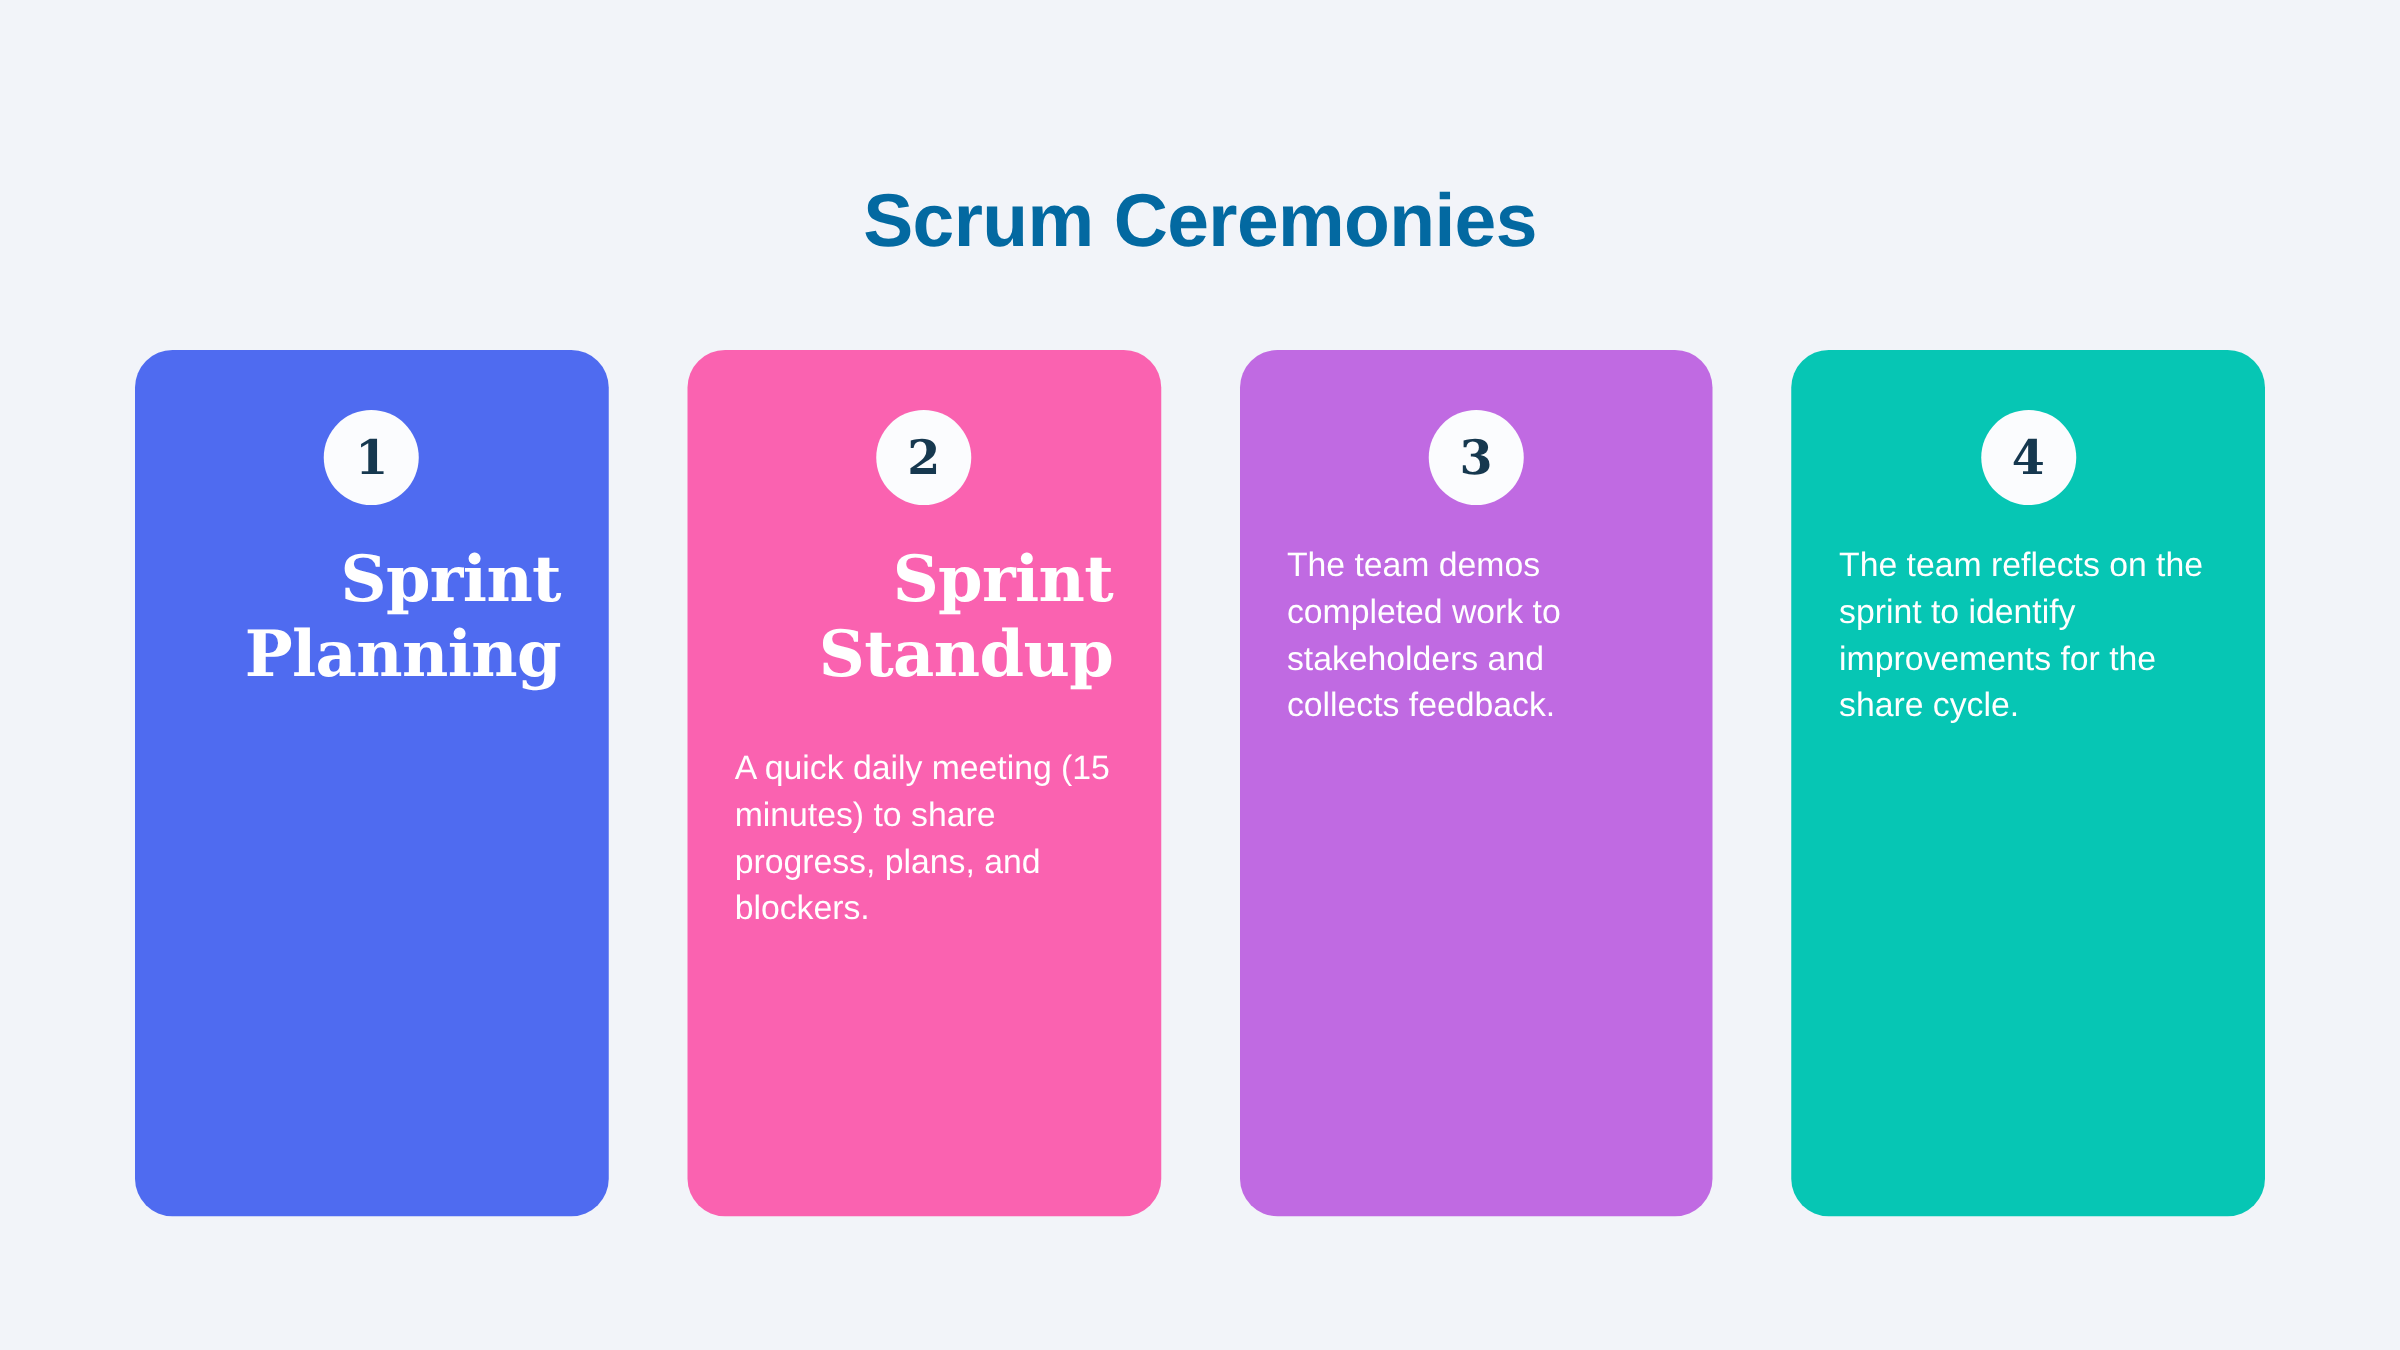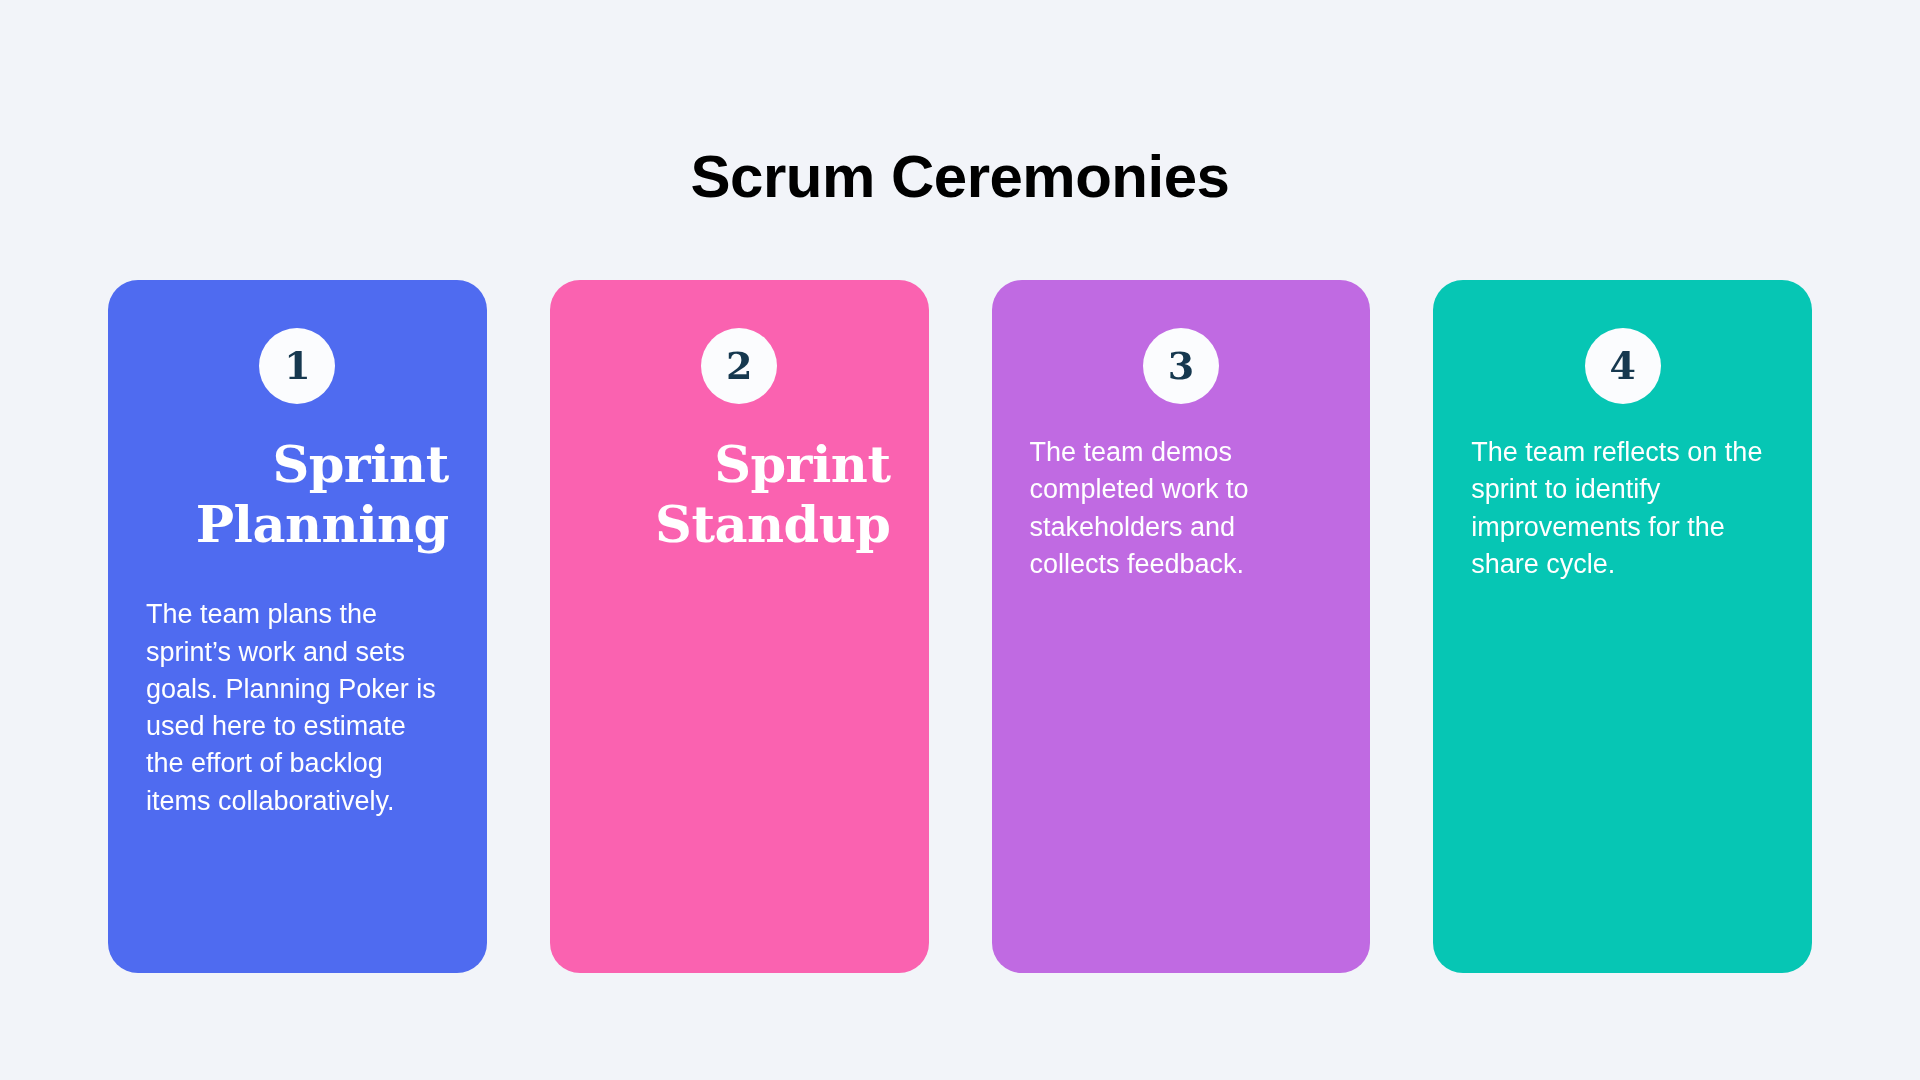--- a/index.html
+++ b/index.html
@@ -98,37 +98,37 @@
     text-align: left;
     width: 100%;
     margin: 0;
   }
 </style>
 </head>
 <body style="background: rgb(242, 244, 249);">
 
 <div class="slide">
 
-  <h1 class="page-title" style="color: #000000; margin-top: 40px;">Scrum Ceremonies</h1>
+  <h1 class="page-title" style="color: #0369a1; margin-top: 40px;">Scrum Ceremonies</h1>
 
   <div class="cards">
 
     <div class="card" style="background: rgb(79, 107, 240);">
       <div class="badge" style="background: rgb(251, 252, 254);">
         <span class="badge-number" style="color: rgb(22, 56, 79);">1</span>
       </div>
       <div class="card-title">Sprint Planning</div>
-      <div class="card-body">The team plans the sprint’s work and sets goals. Planning Poker is used here to estimate the effort of backlog items collaboratively.</div>
     </div>
 
     <div class="card" style="background: rgb(250, 98, 176);">
       <div class="badge" style="background: rgb(251, 252, 254);">
         <span class="badge-number" style="color: rgb(22, 56, 79);">2</span>
       </div>
       <div class="card-title">Sprint Standup</div>
+      <div class="card-body">A quick daily meeting (15 minutes) to share progress, plans, and blockers.</div>
     </div>
 
     <div class="card" style="background: rgb(192, 106, 226);">
       <div class="badge" style="background: rgb(251, 252, 254);">
         <span class="badge-number" style="color: rgb(22, 56, 79);">3</span>
       </div>
       <div class="card-body">The team demos completed work to stakeholders and collects feedback.</div>
     </div>
 
     <div class="card" style="background: rgb(6, 198, 180);">

